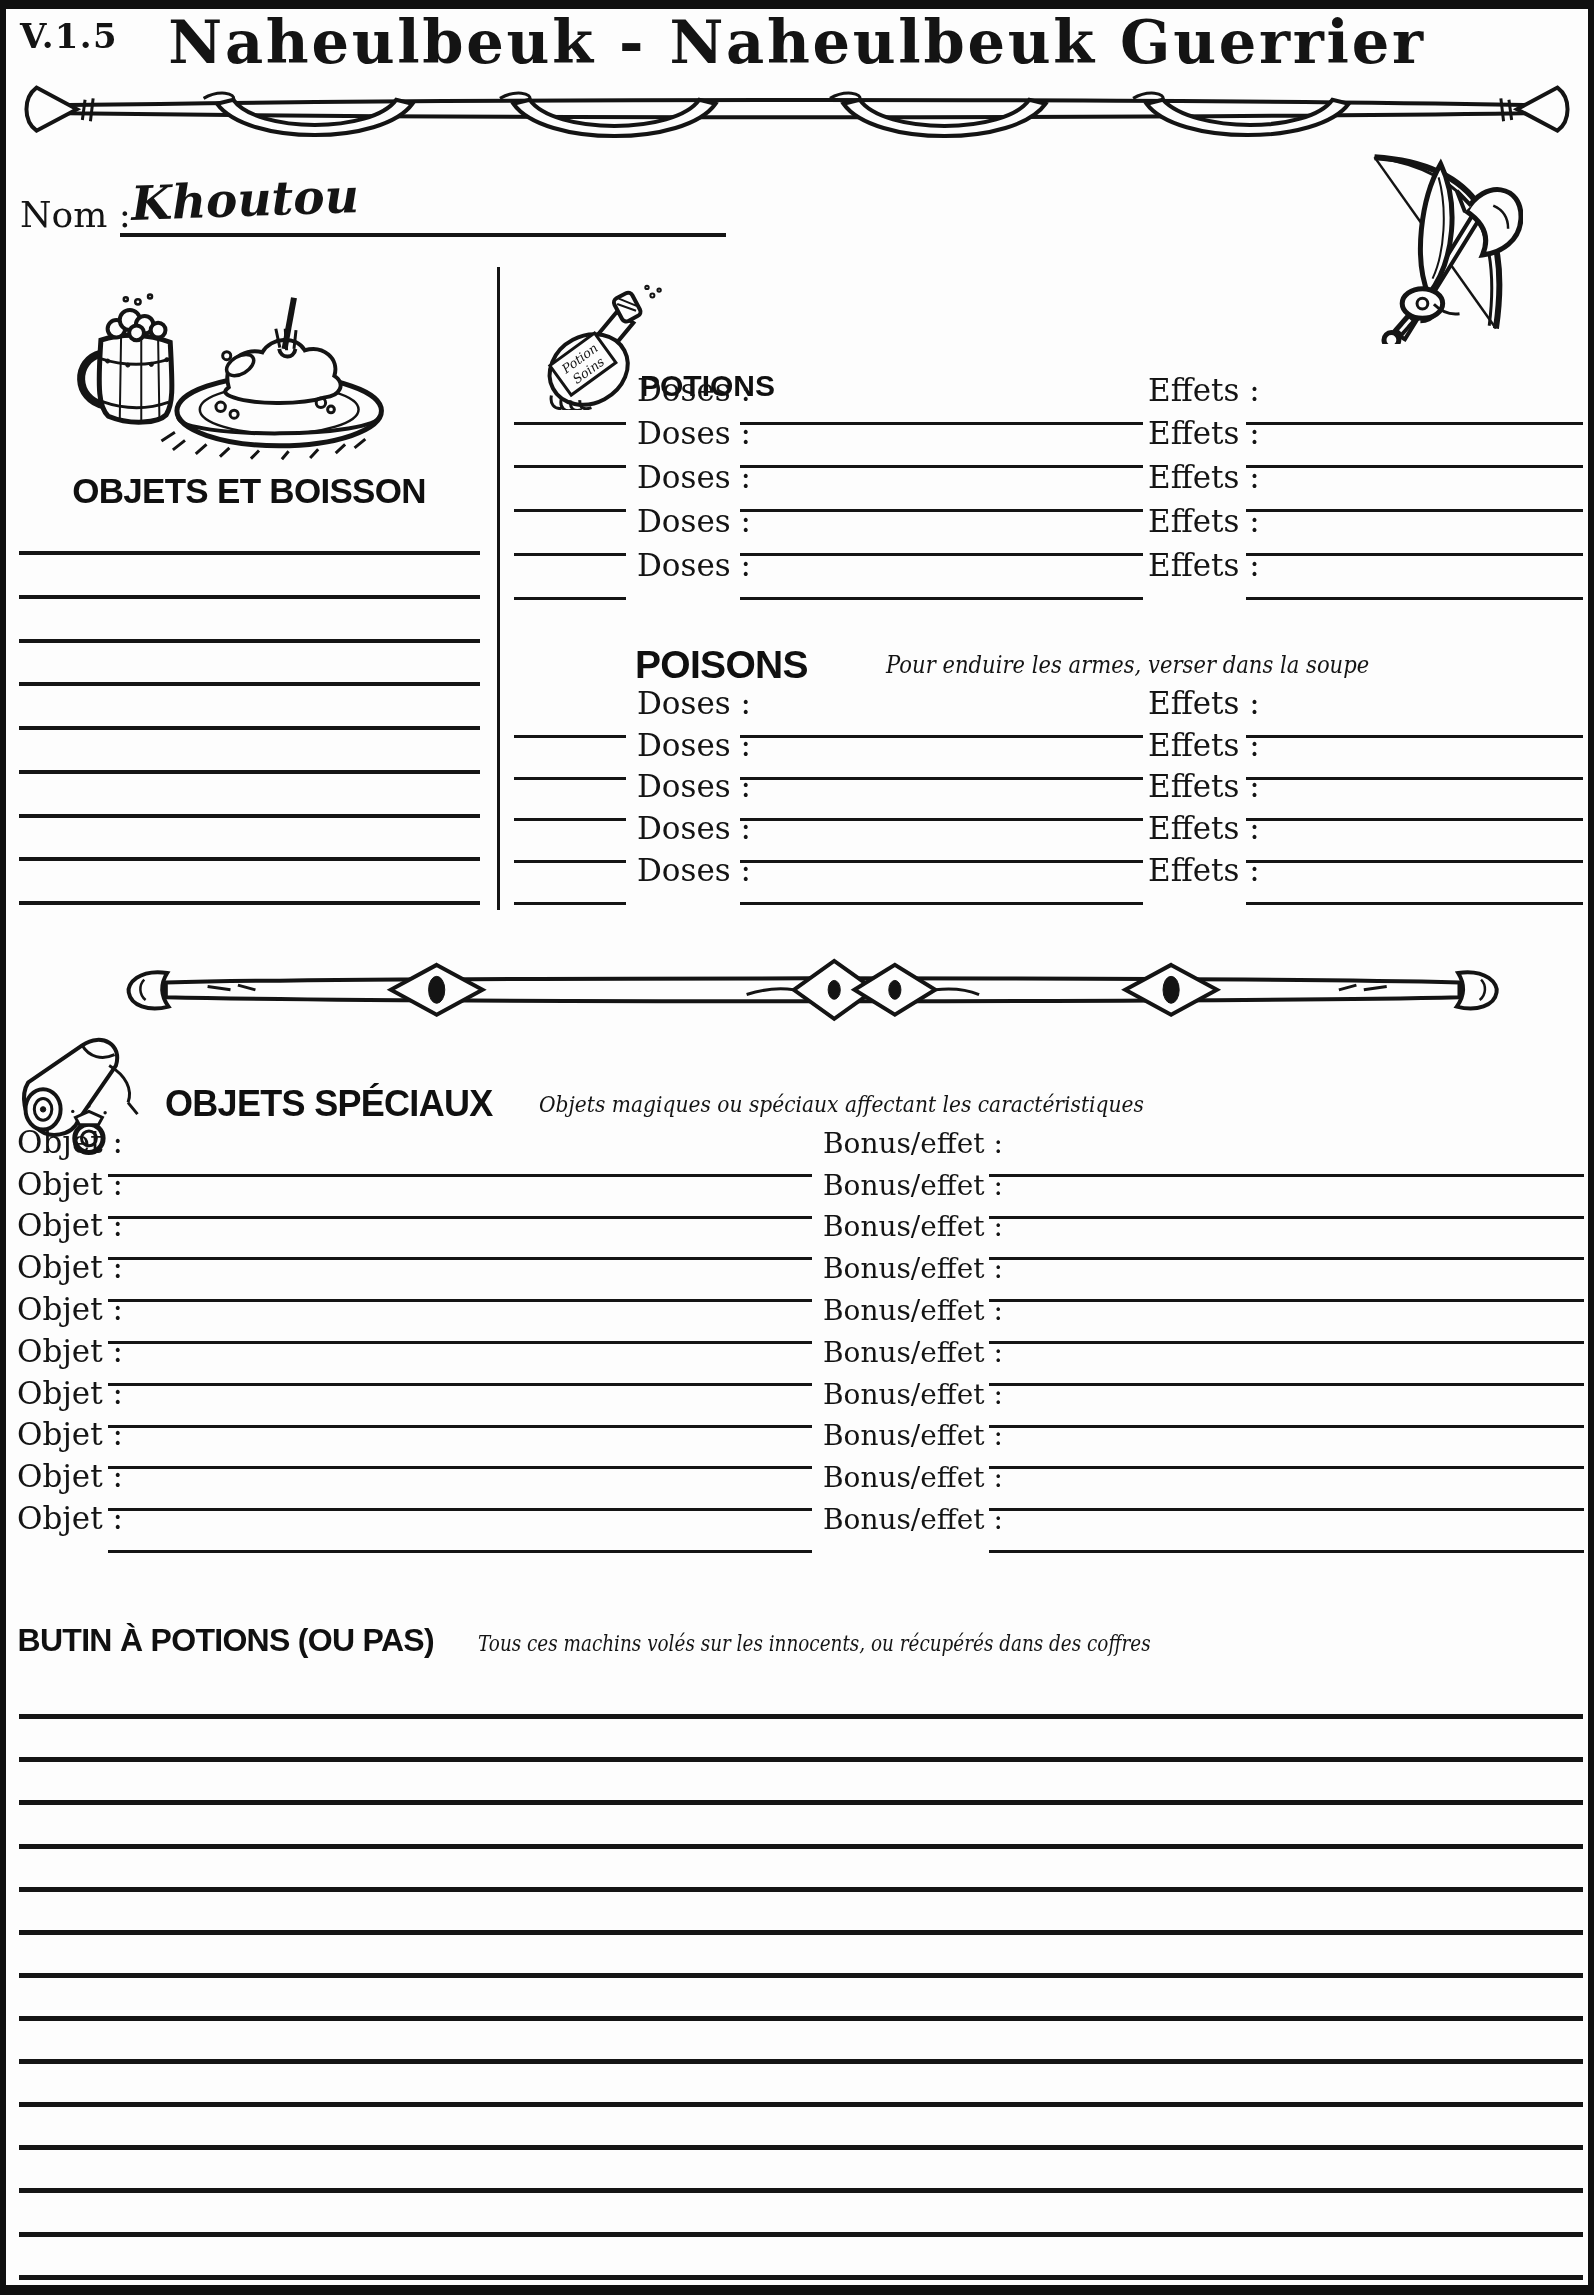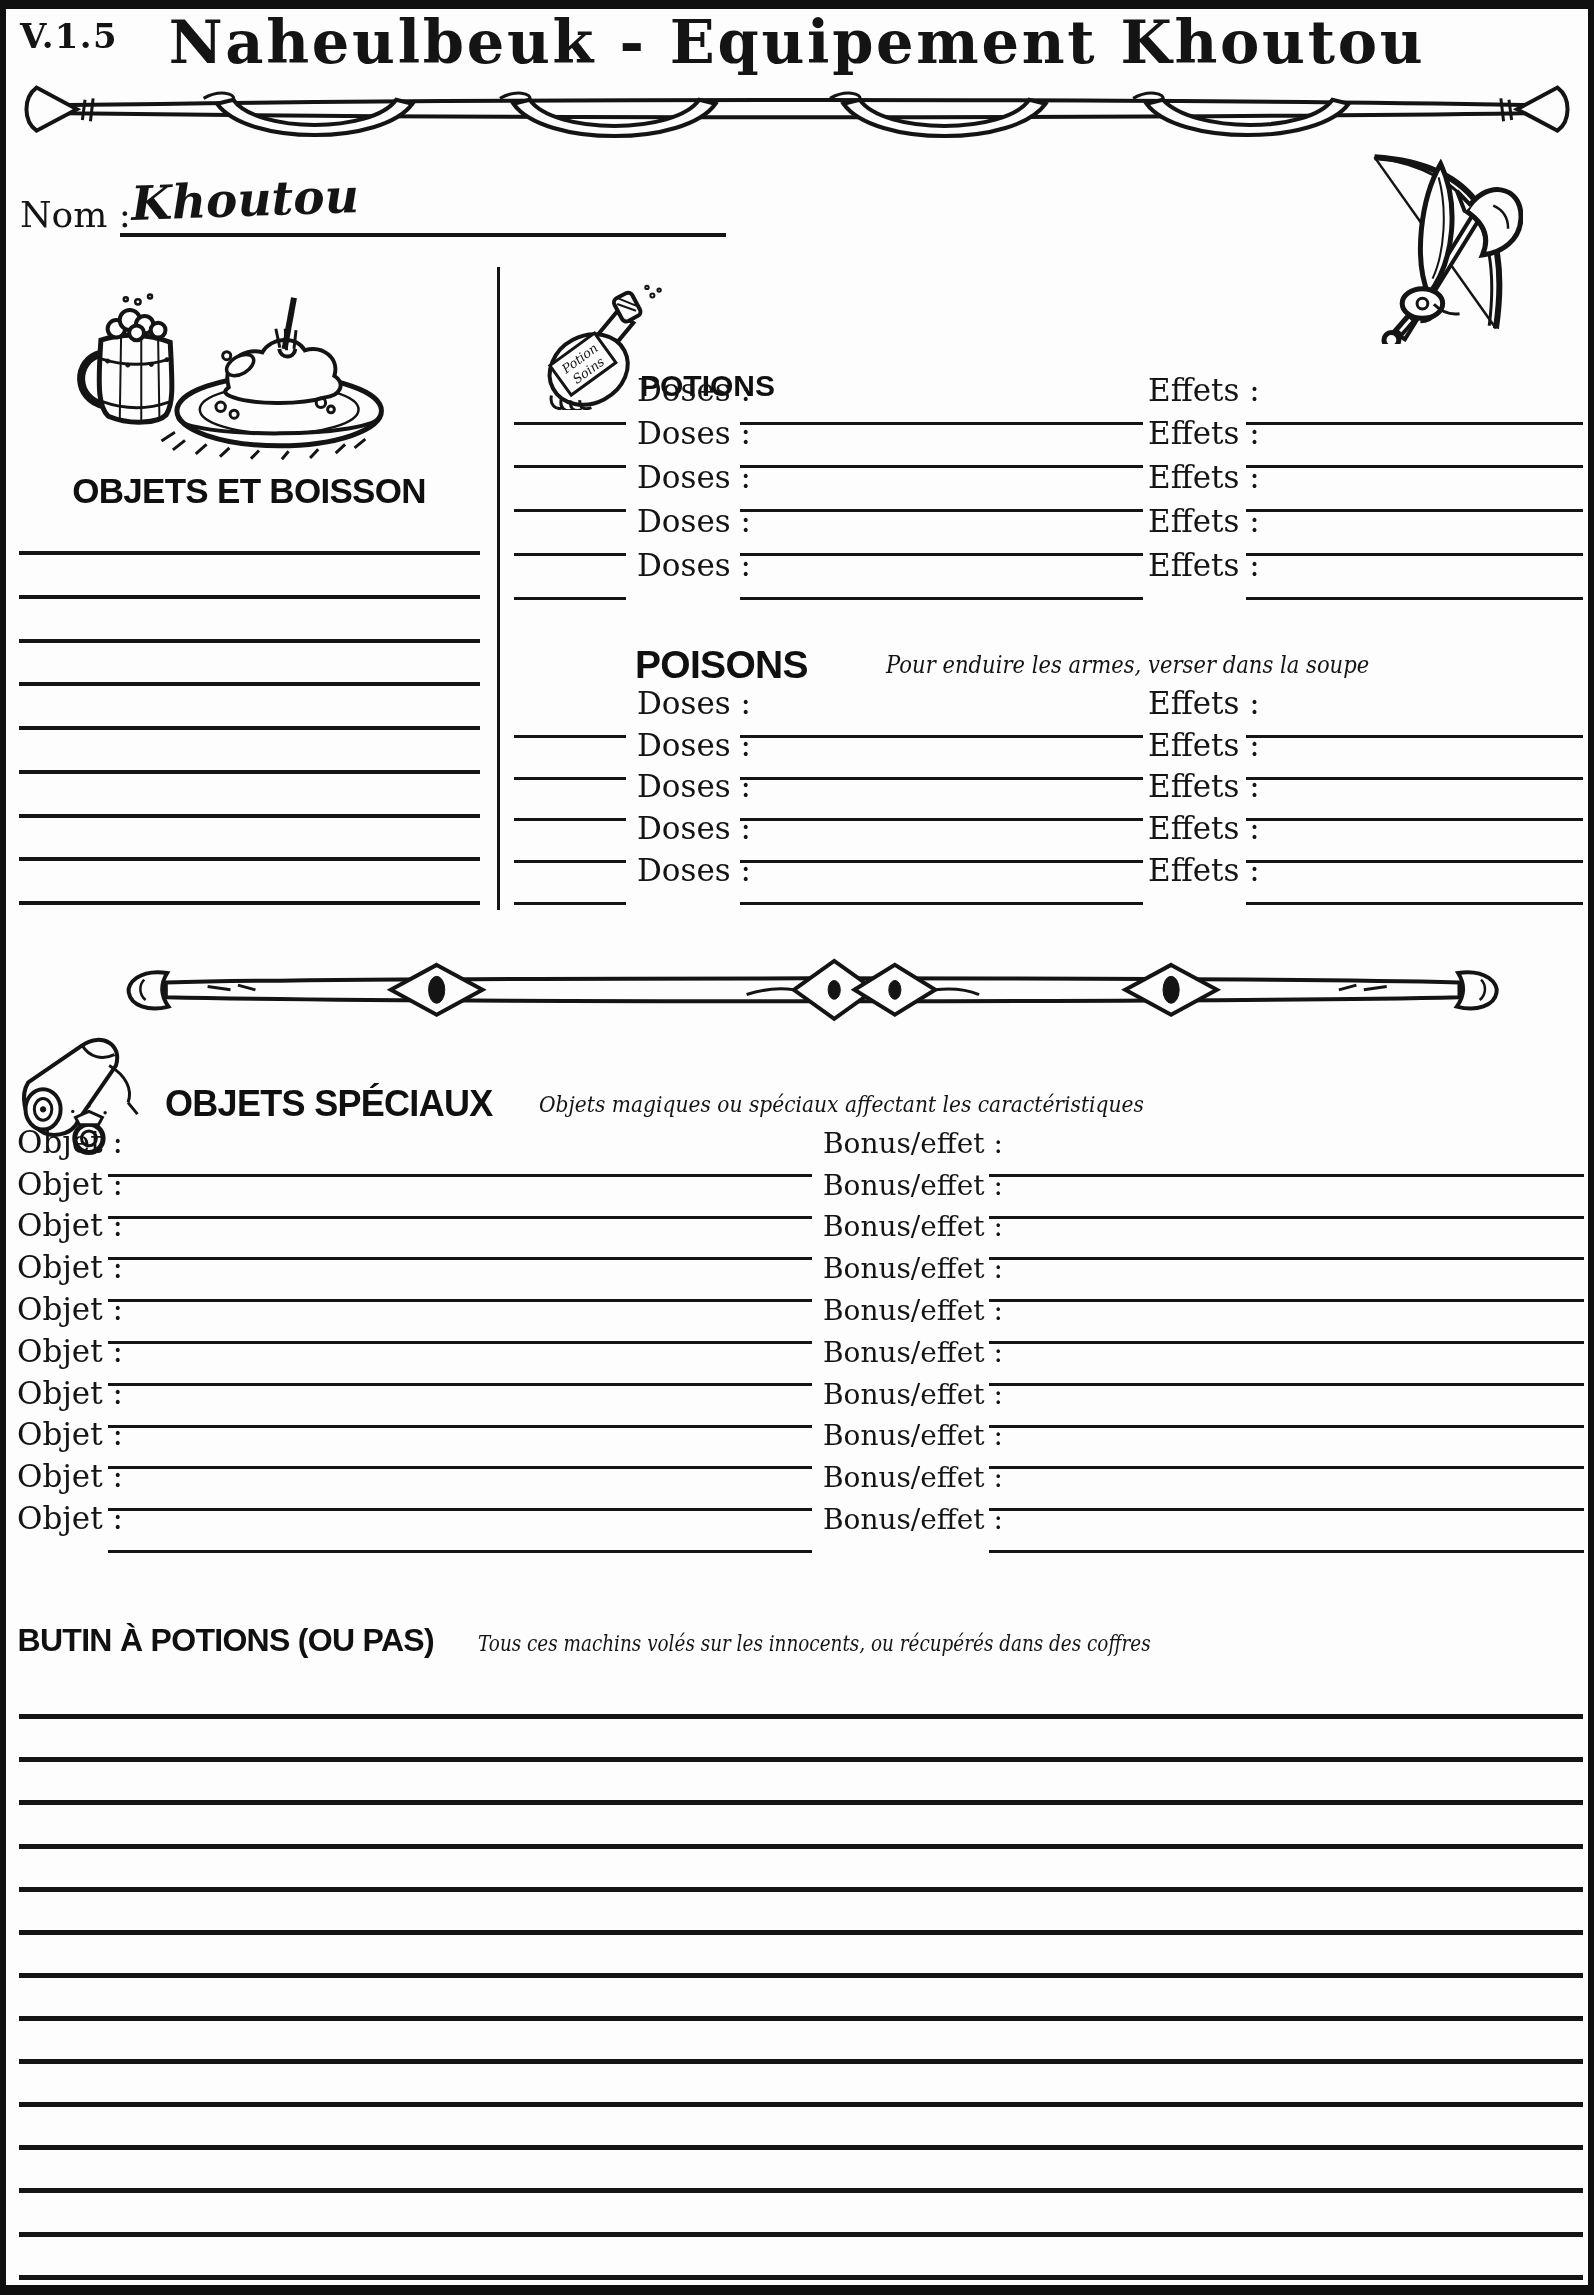--- a/index.html
+++ b/index.html
@@ -27,21 +27,21 @@
   svg{display:block;}
   svg *{vector-effect:non-scaling-stroke;}
 </style>
 </head>
 <body>
 
 <div class="page">
   <div class="frame"></div>
 
   <div class="abs version" style="left:20px;top:16px;">V.1.5</div>
-  <div class="abs title">Naheulbeuk - Equipement Khoutou</div>
+  <div class="abs title">Naheulbeuk - Naheulbeuk Guerrier</div>
 
   <svg class="abs" style="left:15px;top:78px;" width="1564" height="65" viewBox="0 0 2322 96">
     <g stroke="#141414" fill="#fdfdfd">
       <path d="M80,40 C700,30 1700,30 2240,40 L2240,52 C1700,60 700,60 80,52 Z" stroke-width="4"></path>
       <path d="M92,46 L32,14 C12,29 12,63 32,78 Z" stroke-width="4"></path>
       <path d="M2230,46 L2290,14 C2310,29 2310,63 2290,78 Z" stroke-width="4"></path>
       <path d="M104,32 L100,62 M116,30 L112,64" fill="none" stroke-width="3"></path>
       <path d="M2218,32 L2222,62 M2206,30 L2210,64" fill="none" stroke-width="3"></path>
       <path d="M300,38 C345,100 545,100 590,38 L566,32 C530,82 360,82 324,32 Z" stroke-width="4"></path>
       <path d="M740,38 C785,102 995,102 1040,38 L1016,32 C980,84 800,84 764,32 Z" stroke-width="4"></path>

